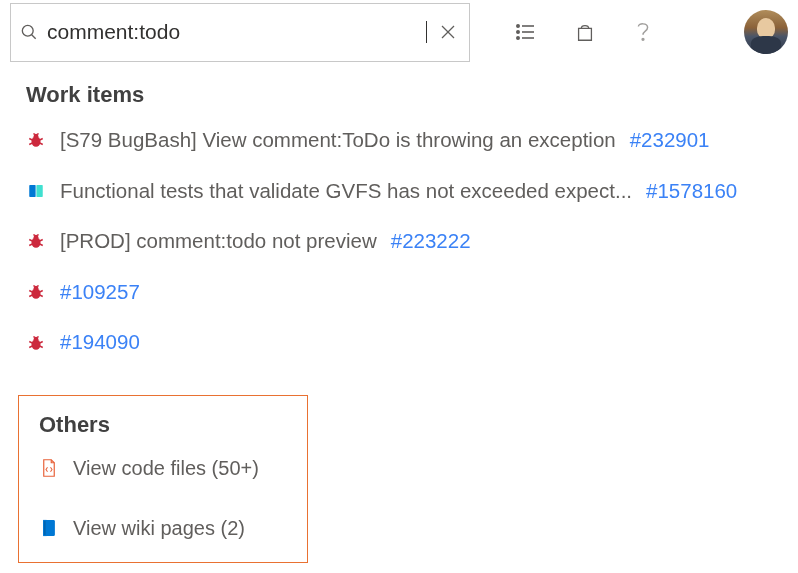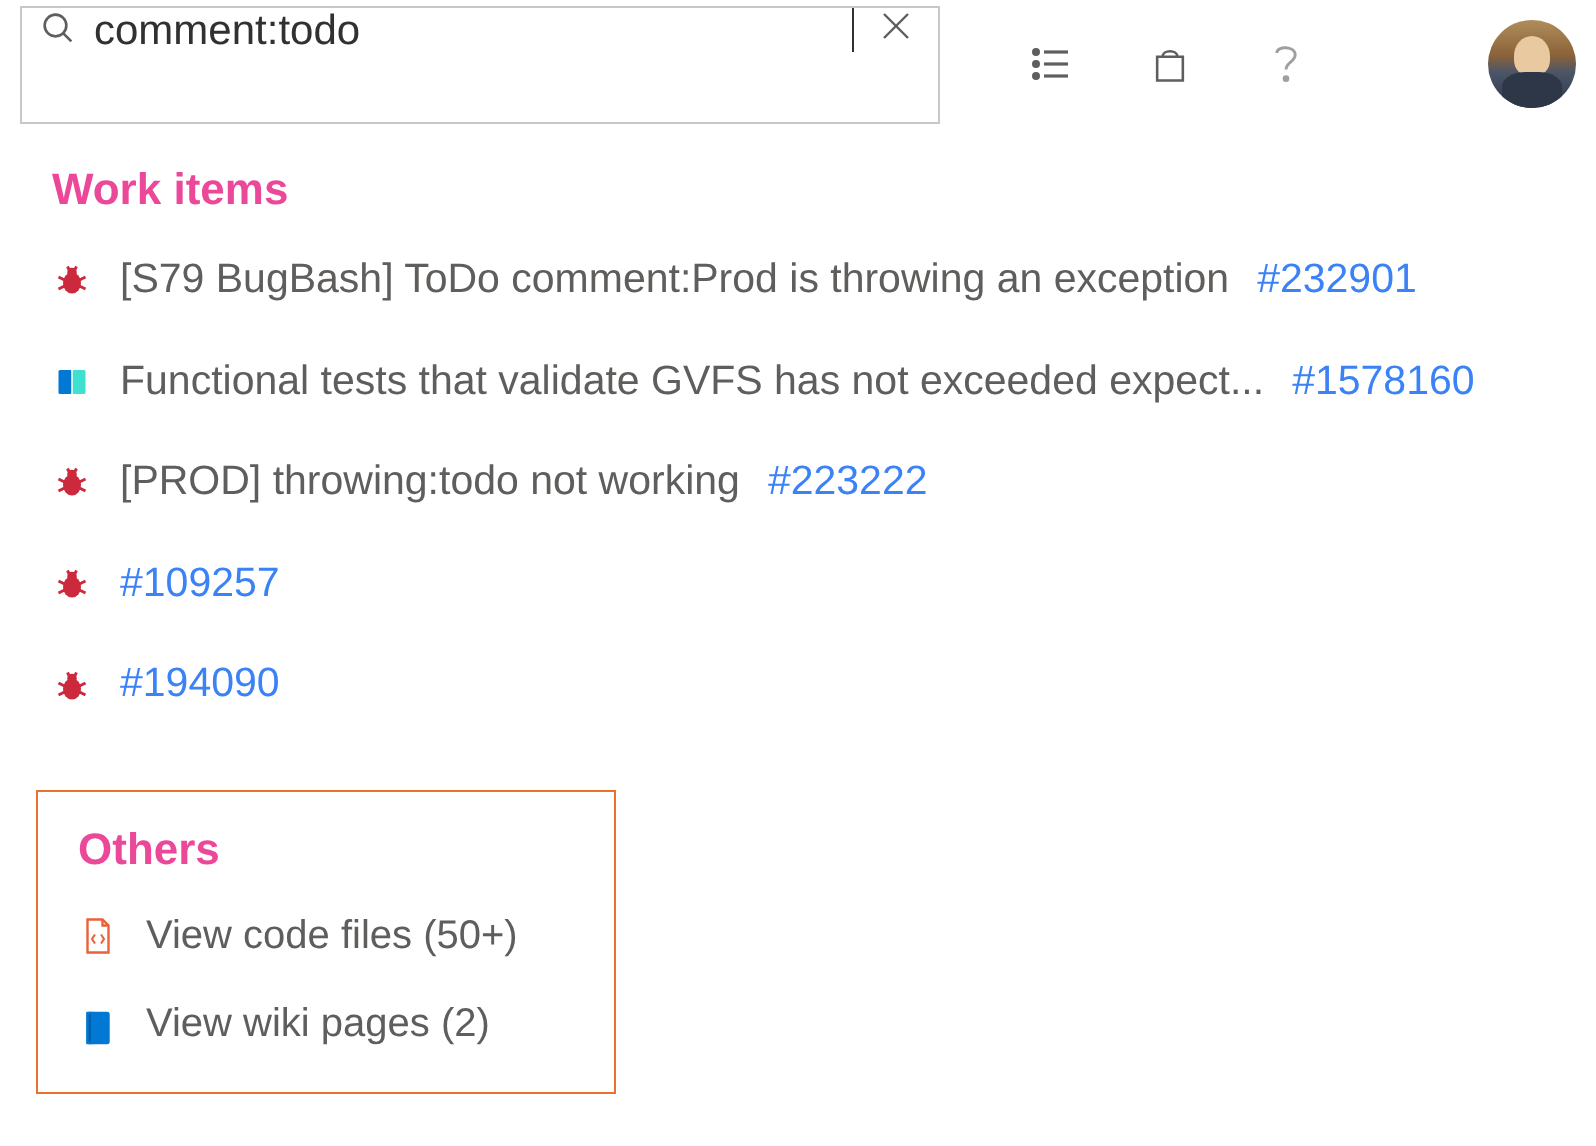--- a/index.html
+++ b/index.html
@@ -12,21 +12,21 @@
   }
   .topbar {
     display: flex;
     align-items: center;
     padding: 4px 10px 0 10px;
     gap: 8px;
     height: 60px;
   }
   .search-wrap {
     display: flex;
-    align-items: flex-start;
+    align-items: center;
     border: 1px solid #c8c8c8;
     height: 59px;
     width: 460px;
     padding: 0 8px;
     gap: 8px;
   }
   .search-input {
     border: none;
     outline: none;
     font-size: 21px;
@@ -84,21 +84,21 @@
     border-radius: 40% 40% 0 0;
     top: 26px;
     left: 7px;
   }
   .section {
     padding: 22px 26px 0 26px;
   }
   .section-title {
     font-size: 22px;
     font-weight: 600;
-    color: #ec4899;
+    color: #404040;
     margin-bottom: 20px;
   }
   .item-list {
     display: flex;
     flex-direction: column;
     gap: 26px;
   }
   .item {
     display: flex;
     align-items: center;
@@ -119,21 +119,21 @@
   }
   .wi-icon { flex-shrink: 0; display:flex; width:20px; justify-content:center; }
   .others-box {
     border: 1.5px solid #e97132;
     padding: 16px 20px 22px 20px;
     margin: 40px 0 0 18px;
     width: 290px;
   }
   .others-box .section-title { margin-bottom: 18px; }
   .others-box .item { font-size: 20px; }
-  .others-box .item + .item { margin-top: 20px; align-items: flex-end; }
+  .others-box .item + .item { margin-top: 36px; }
   .caret {
     display:inline-block;
     width:1px;
     height:22px;
     background:#323130;
     vertical-align:middle;
     margin-left:-3px;
   }
 </style>
 </head>
@@ -193,21 +193,21 @@
           <ellipse cx="12" cy="14" rx="6" ry="7"></ellipse>
             <circle cx="12" cy="7" r="3.2"></circle>
           <line x1="3" y1="10" x2="7" y2="12" stroke="#cc293d" stroke-width="2"></line>
           <line x1="21" y1="10" x2="17" y2="12" stroke="#cc293d" stroke-width="2"></line>
           <line x1="3" y1="18" x2="7" y2="16" stroke="#cc293d" stroke-width="2"></line>
           <line x1="21" y1="18" x2="17" y2="16" stroke="#cc293d" stroke-width="2"></line>
           <line x1="9" y1="3" x2="10" y2="5" stroke="#cc293d" stroke-width="2"></line>
           <line x1="15" y1="3" x2="14" y2="5" stroke="#cc293d" stroke-width="2"></line>
         </svg>
       </span>
-      <span class="text">[S79 BugBash] ToDo comment:Prod is throwing an exception</span>
+      <span class="text">[S79 BugBash] View comment:ToDo is throwing an exception</span>
       <span class="id">#232901</span>
     </div>
 
     <div class="item">
       <span class="wi-icon">
         <svg width="18" height="18" viewBox="0 0 24 24">
           <rect x="3" y="4" width="9" height="16" rx="1" fill="#0078d4"></rect>
           <rect x="12" y="4" width="9" height="16" rx="1" fill="#40e0d0"></rect>
           <line x1="12" y1="4" x2="12" y2="20" stroke="#fff" stroke-width="1"></line>
         </svg>
@@ -222,21 +222,21 @@
           <ellipse cx="12" cy="14" rx="6" ry="7"></ellipse>
             <circle cx="12" cy="7" r="3.2"></circle>
           <line x1="3" y1="10" x2="7" y2="12" stroke="#cc293d" stroke-width="2"></line>
           <line x1="21" y1="10" x2="17" y2="12" stroke="#cc293d" stroke-width="2"></line>
           <line x1="3" y1="18" x2="7" y2="16" stroke="#cc293d" stroke-width="2"></line>
           <line x1="21" y1="18" x2="17" y2="16" stroke="#cc293d" stroke-width="2"></line>
           <line x1="9" y1="3" x2="10" y2="5" stroke="#cc293d" stroke-width="2"></line>
           <line x1="15" y1="3" x2="14" y2="5" stroke="#cc293d" stroke-width="2"></line>
         </svg>
       </span>
-      <span class="text">[PROD] throwing:todo not working</span>
+      <span class="text">[PROD] comment:todo not preview</span>
       <span class="id">#223222</span>
     </div>
 
     <div class="item">
       <span class="wi-icon">
         <svg width="18" height="18" viewBox="0 0 24 24" fill="#cc293d">
           <ellipse cx="12" cy="14" rx="6" ry="7"></ellipse>
             <circle cx="12" cy="7" r="3.2"></circle>
           <line x1="3" y1="10" x2="7" y2="12" stroke="#cc293d" stroke-width="2"></line>
           <line x1="21" y1="10" x2="17" y2="12" stroke="#cc293d" stroke-width="2"></line>

